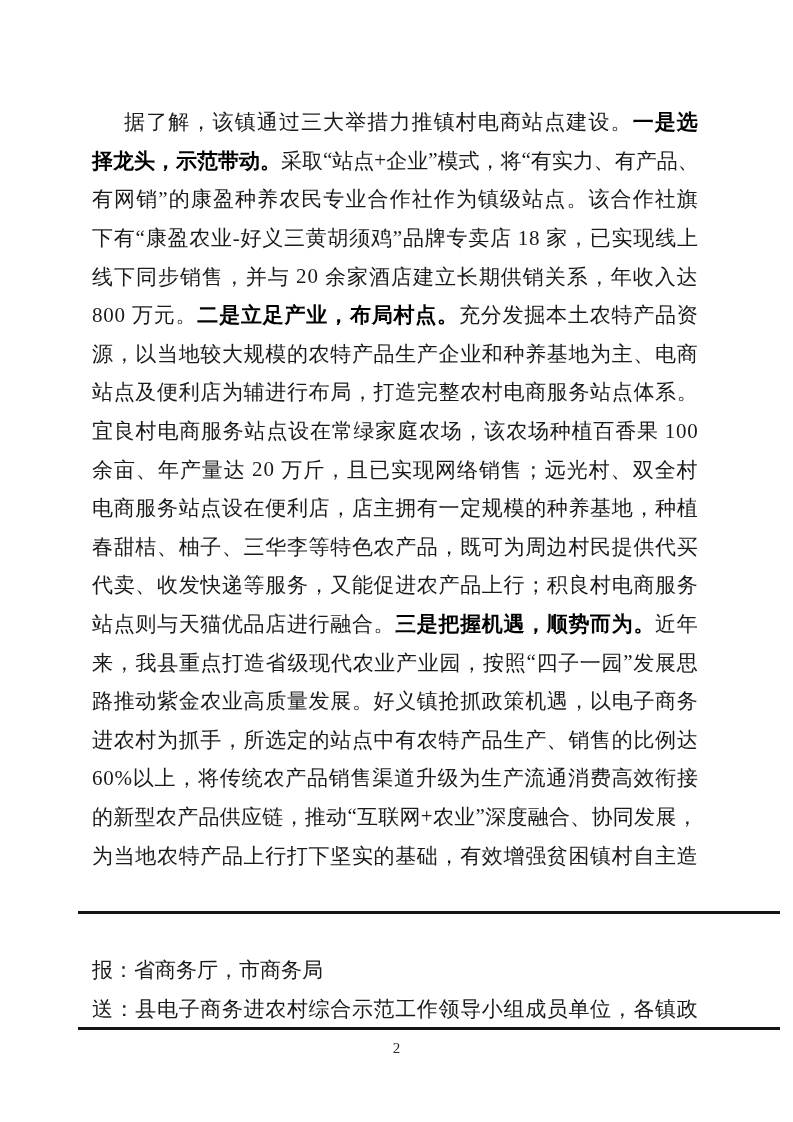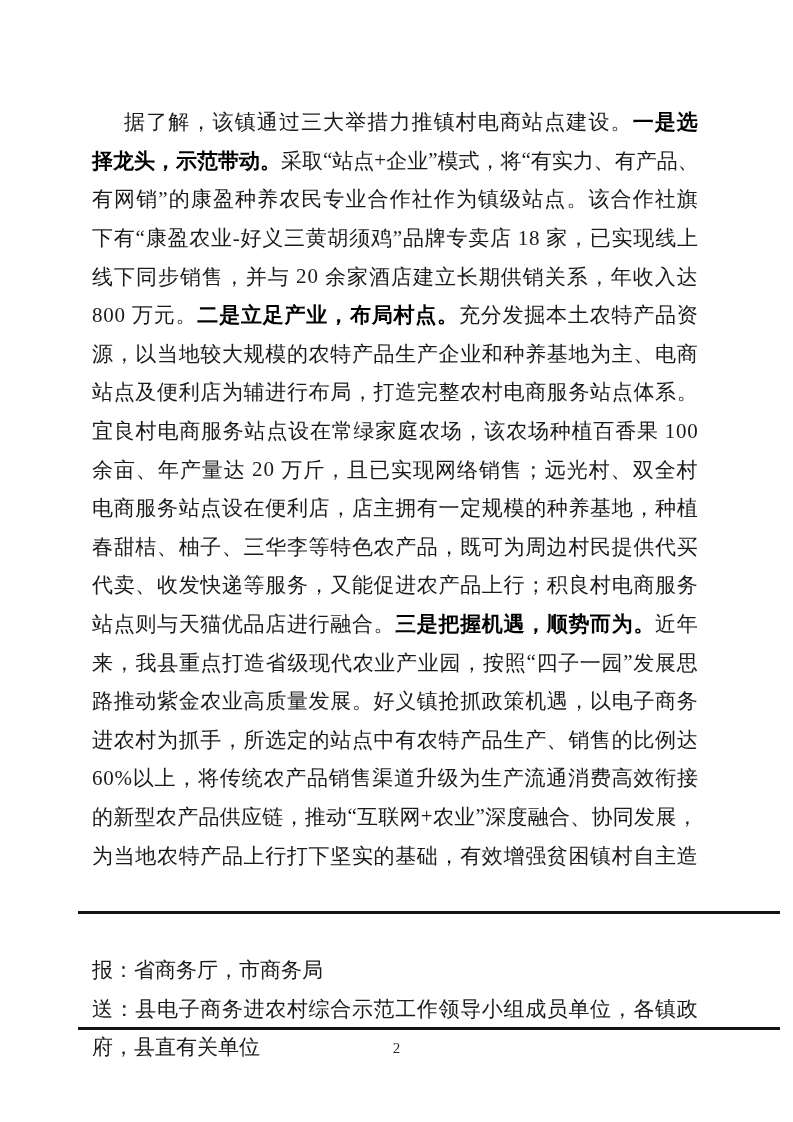--- a/index.html
+++ b/index.html
@@ -712,17 +712,16 @@
         <span>组</span>
         <span>成</span>
         <span>员</span>
         <span>单</span>
         <span>位</span>
         <span>，</span>
         <span>各</span>
         <span>镇</span>
         <span>政</span>
       </div>
-      <div class="line no-justify"><span>府，县直有关单位</span></div>
     </div>
   <div class="rule" id="rule-bottom"></div>
   <div class="page-number">2</div>
 </div>
 
 </body></html>

